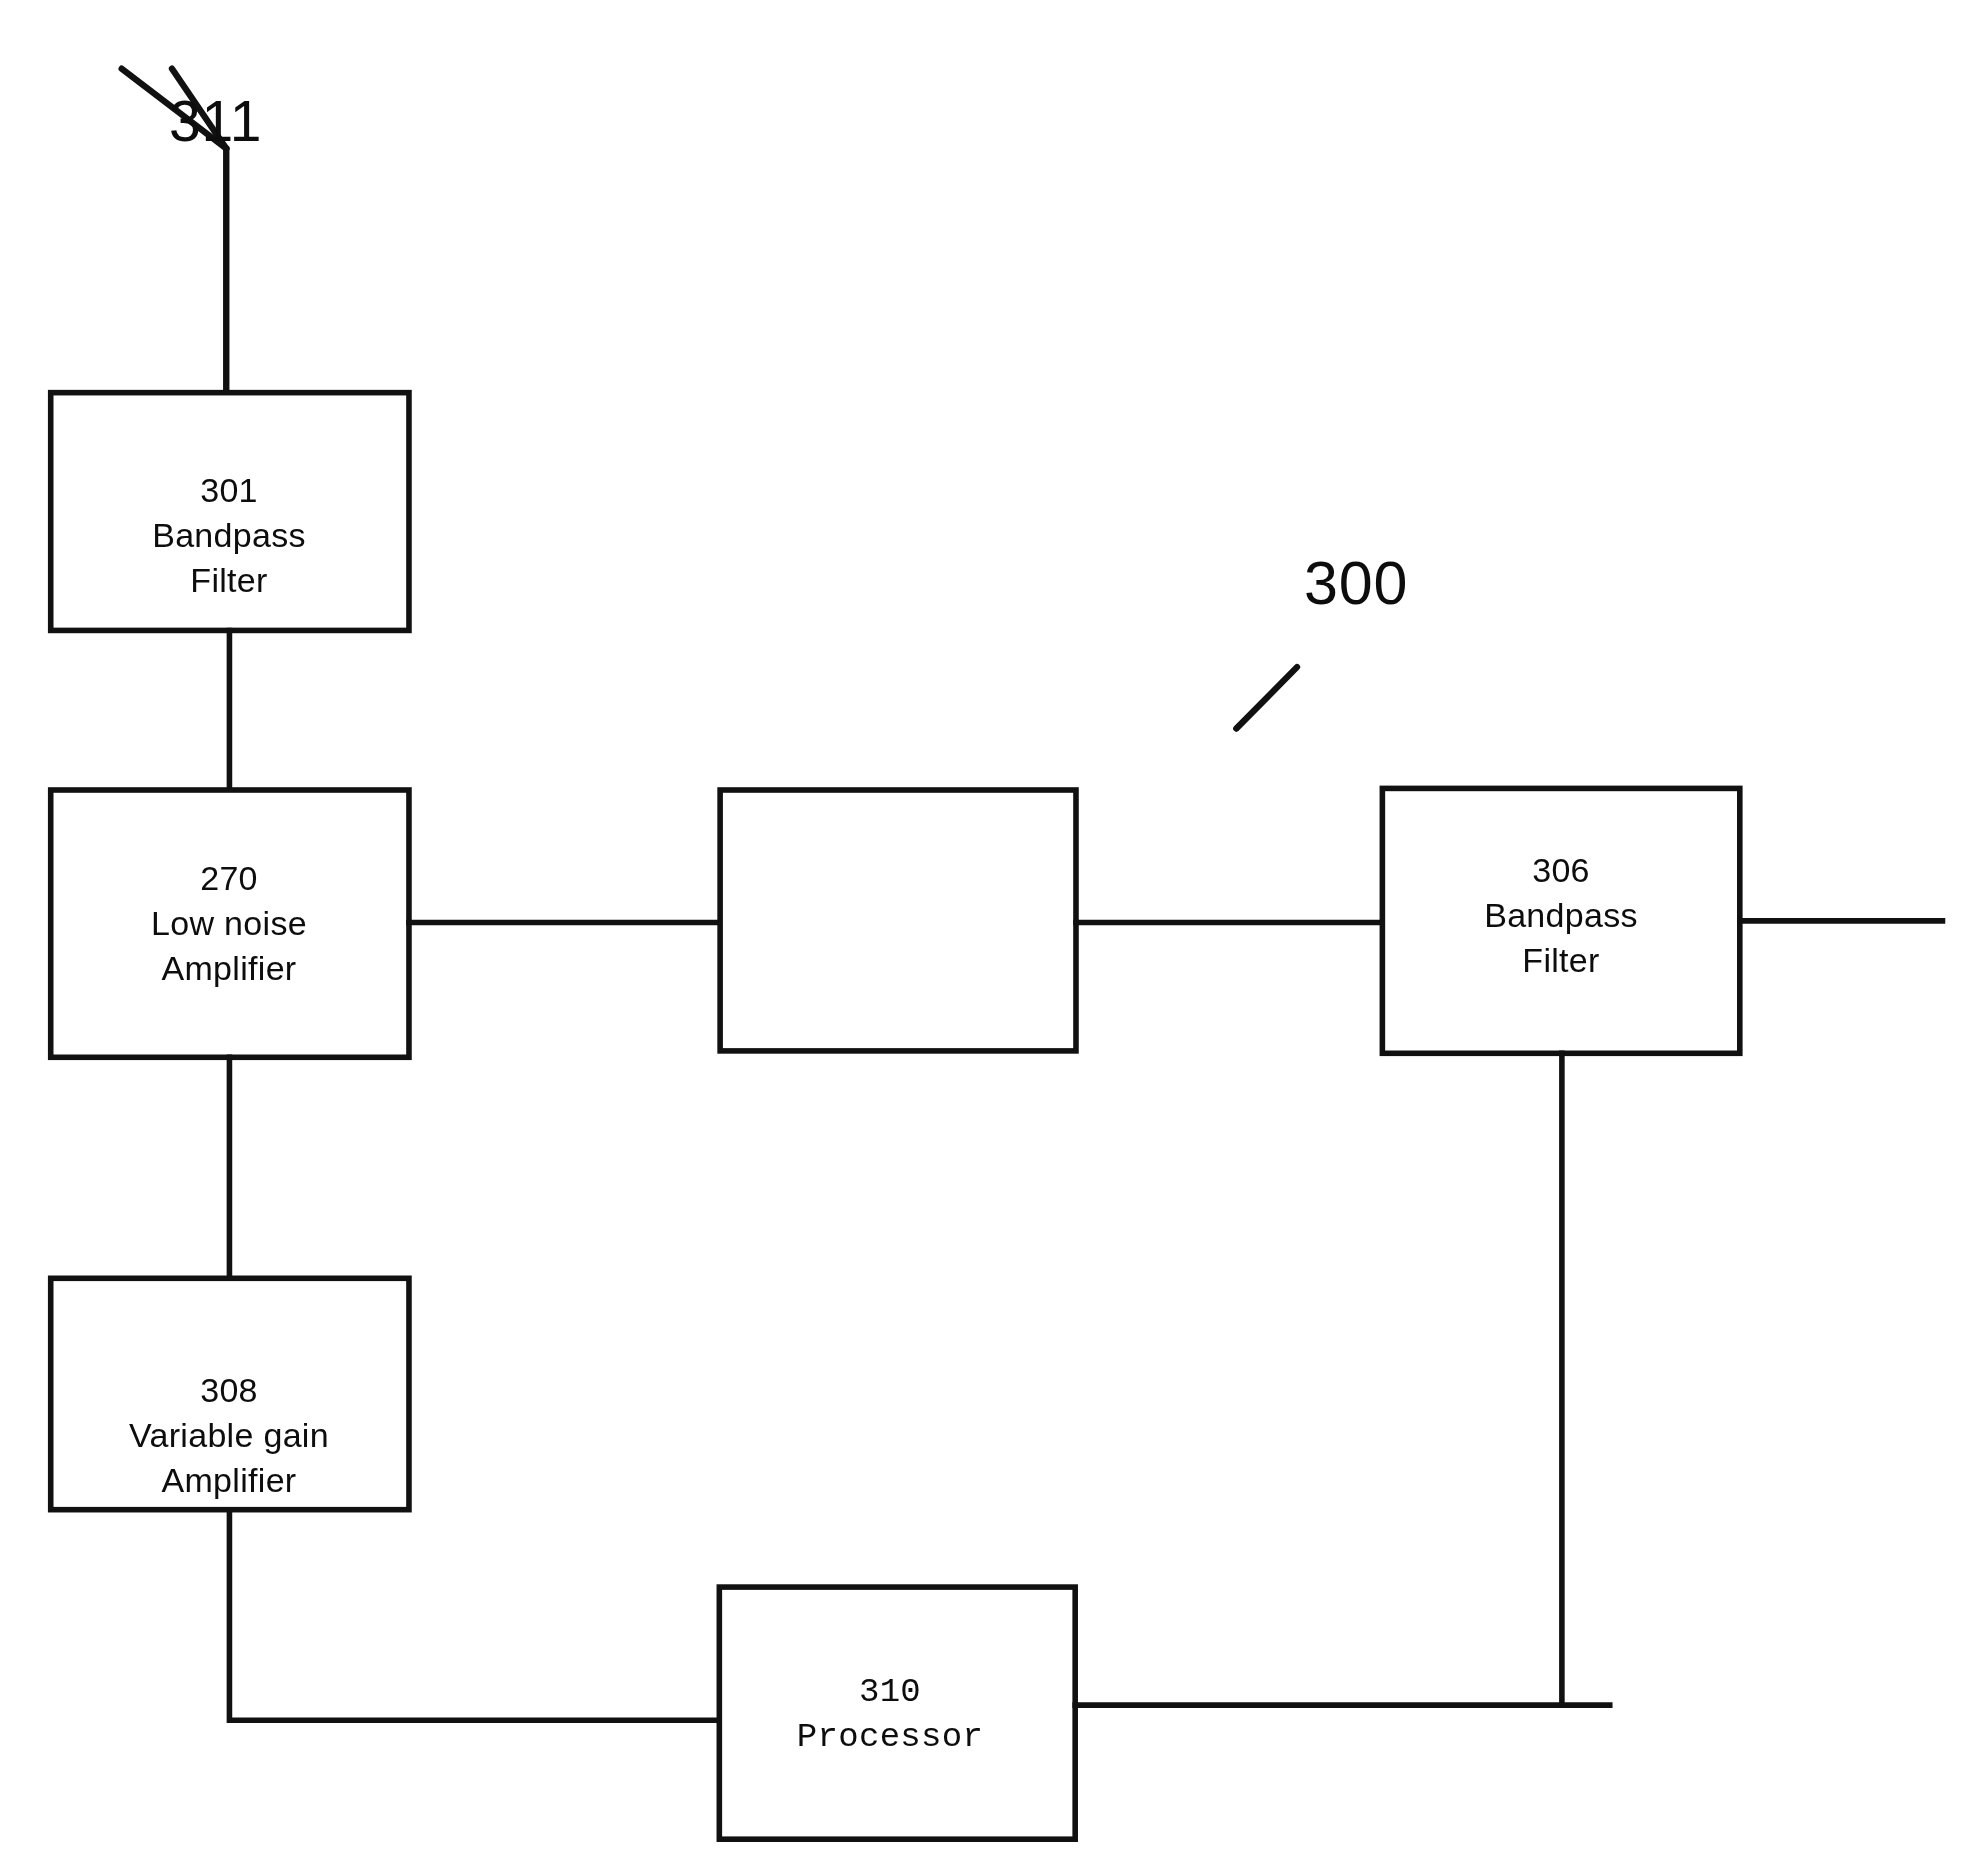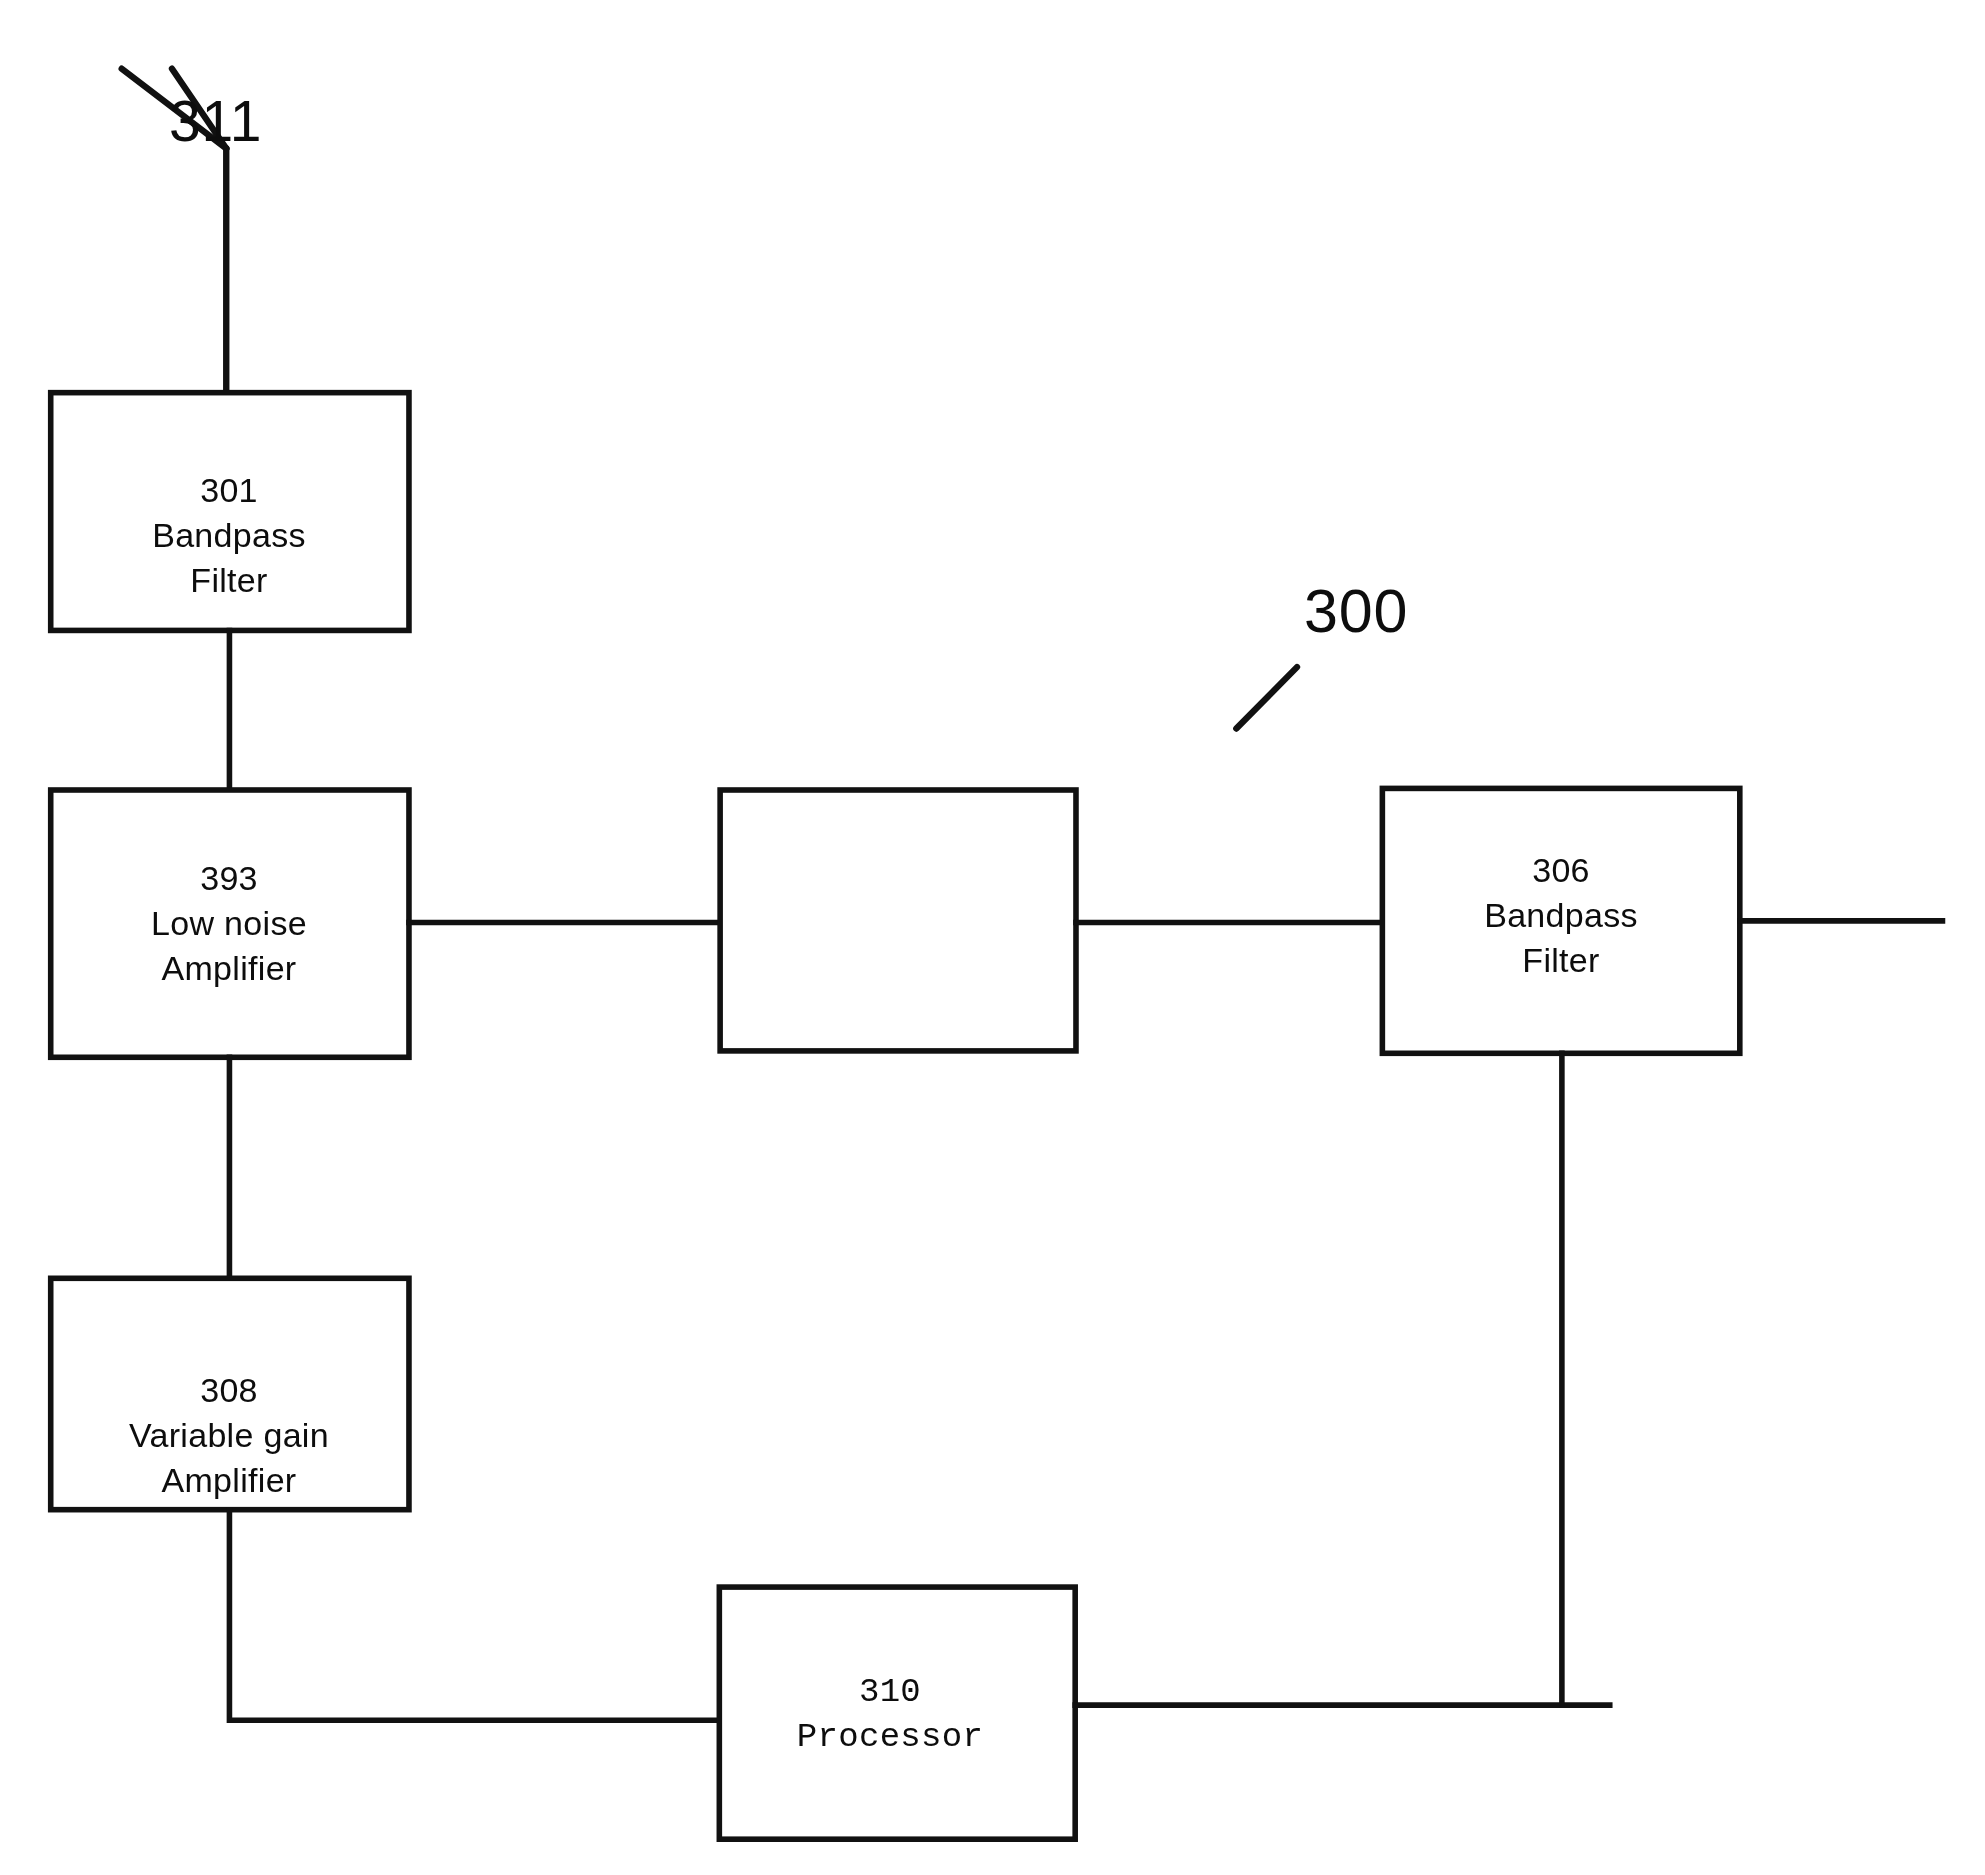--- a/index.html
+++ b/index.html
@@ -59,21 +59,21 @@
     pointer-events: none;
   }
   .ref-num {
     position: absolute;
     color: #0d0d0d;
     font-family: "Liberation Sans", "DejaVu Sans", sans-serif;
     font-weight: 400;
     letter-spacing: 0.8px;
   }
   #ref-311 { left: 169px; top: 48px; font-size: 57px; }
-  #ref-300 { left: 1304px; top: 536px; font-size: 61px; }
+  #ref-300 { left: 1304px; top: 508px; font-size: 61px; }
 </style>
 </head>
 <body>
 
 <div id="page">
 
   <svg id="diagram-svg" viewBox="0 0 2488 2350">
 
     <g>
       <path class="antenna-line" d="M 152 36 L 283 136"></path>
@@ -113,21 +113,21 @@
   </svg>
 
   <div class="ref-num" id="ref-311">311</div>
 
   <div class="ref-num" id="ref-300">300</div>
 
   <div class="blk-label" style="left:50px; top:428px; width:358px;">301
 Bandpass
 Filter</div>
 
-  <div class="blk-label" style="left:50px; top:816px; width:358px;">393
+  <div class="blk-label" style="left:50px; top:816px; width:358px;">270
 Low noise
 Amplifier</div>
 
 
   <div class="blk-label" style="left:1382px; top:808px; width:358px;">306
 Bandpass
 Filter</div>
 
   <div class="blk-label" style="left:50px; top:1328px; width:358px;">308
 Variable gain

